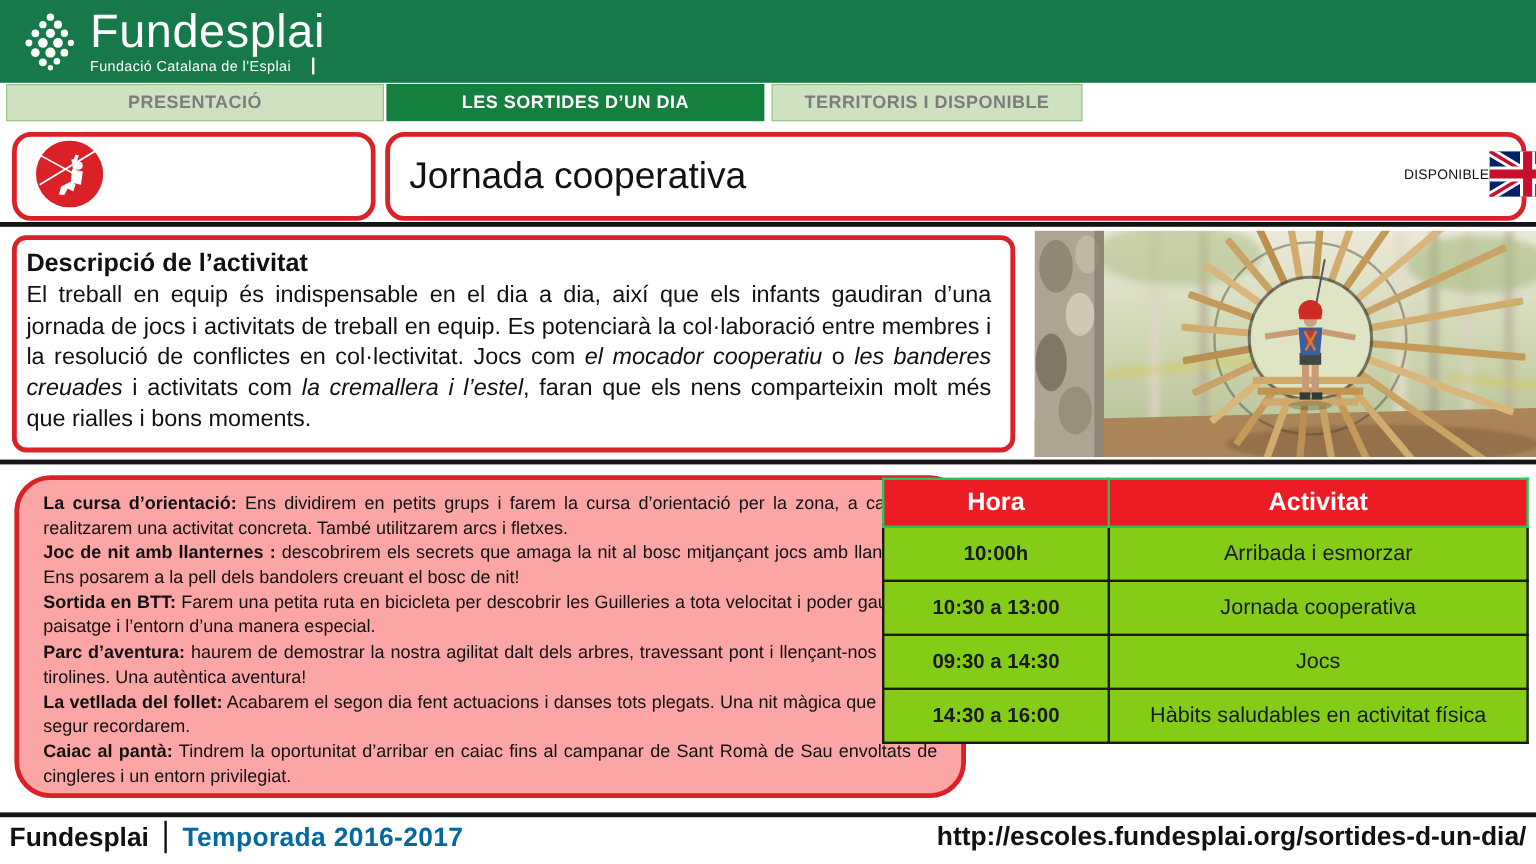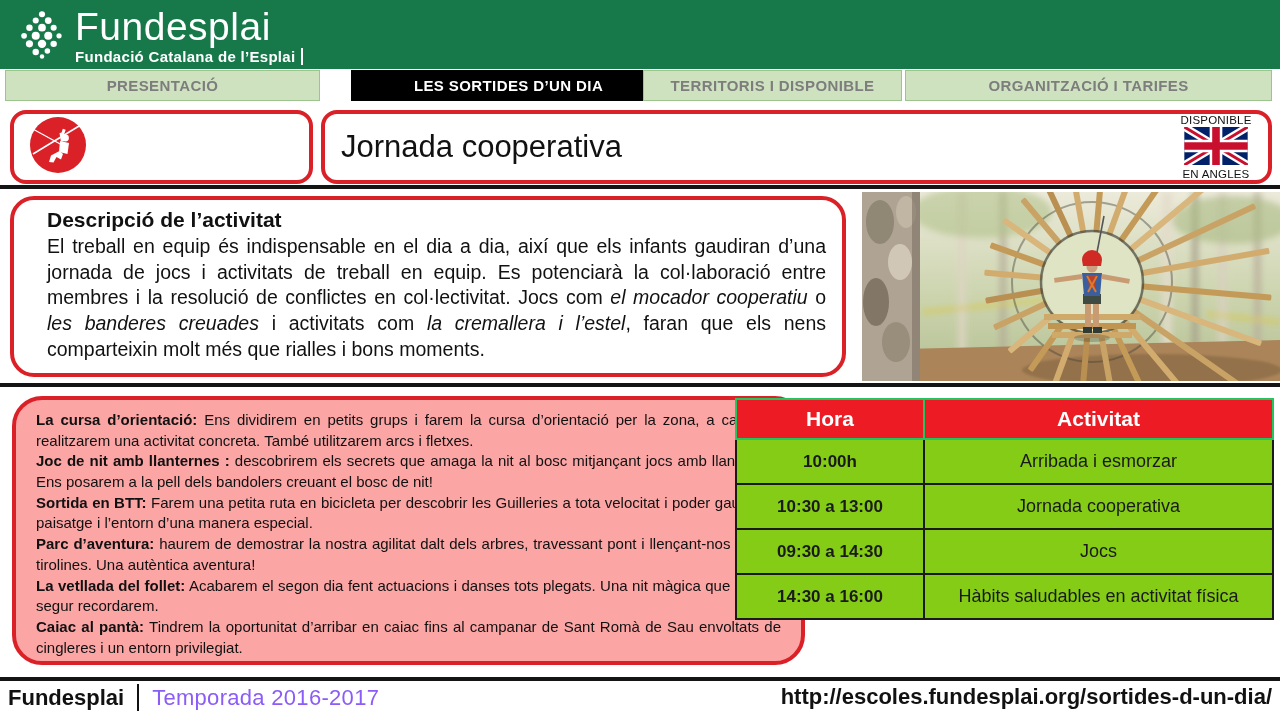--- a/index.html
+++ b/index.html
@@ -5,50 +5,50 @@
   * { box-sizing: border-box; margin: 0; padding: 0; }
   html,body { background:#888; }
   body { font-family: "Liberation Sans", sans-serif; }
   .slide { position:relative; width:1280px; height:720px; background:#fff; overflow:hidden; margin:0 auto; }
 
   
   .banner { position:absolute; left:0; top:0; width:1280px; height:69px; background:#17784a; }
   .logo { position:absolute; left:16px; top:7px; display:flex; align-items:flex-start; gap:7px; }
   .logo-text { display:flex; flex-direction:column; }
   .logo-name { color:#fff; font-size:39px; font-weight:400; line-height:1.05; letter-spacing:.5px; }
-  .logo-sub { color:#fff; font-size:15px; font-weight:700; margin-top:0; letter-spacing:.3px; border-right:2px solid #fff; padding-right:6px; align-self:flex-start; }
+  .logo-sub { color:#fff; font-size:12px; font-weight:400; margin-top:0; letter-spacing:.3px; border-right:2px solid #fff; padding-right:18px; align-self:flex-start; }
 
   
   .tab { position:absolute; top:70px; height:31px; display:flex; align-items:center; justify-content:center;
          font-size:15px; font-weight:700; letter-spacing:.4px; cursor:pointer; }
   .tab.inactive { background:#cfe2c0; color:#7d7d7d; border:1px solid #9cc48c; }
-  .tab.active   { background:#000000; color:#ffffff;margin-left:29px; }
+  .tab.active   { background:#15803d; color:#ffffff; }
   .tab1 { left:5px;   width:315px;text-align:center; }
   .tab2 { left:322px; width:315px; }
   .tab3 { left:643px; width:259px; }
   .tab4 { left:905px; width:367px; }
 
   
   .cat-box { position:absolute; left:10px; top:110px; width:303px; height:74px; background:#fff;
              border:4px solid #da2128; border-radius:16px; display:flex; align-items:center; gap:16px; padding-left:16px; }
   .cat-label { font-size:43px; font-weight:800; color:#111; letter-spacing:-.5px; }
   .act-box { position:absolute; left:321px; top:110px; width:951px; height:74px; background:#fff;
              border:4px solid #da2128; border-radius:16px; display:flex; align-items:center; }
   .act-title { font-size:31px; color:#111; padding-left:16px; font-weight:400; }
-  .eng-badge { position:absolute; right:6px; top:1px; width:92px; height:64px; display:flex; flex-direction:column;
+  .eng-badge { position:absolute; right:6px; top:1px; width:92px; height:64px; display:flex; flex-direction:row;
                align-items:center; justify-content:space-between; }
   .eng-line { font-size:11.5px; color:#111; line-height:1; letter-spacing:.2px; }
 
   
   .rule { position:absolute; left:0; width:1280px; height:4px; background:#141414; }
   .rule1 { top:185px; } .rule2 { top:383px; } .rule3 { top:677px; }
 
   
   .desc-box { position:absolute; left:10px; top:196px; width:836px; height:181px;
-              border:4px solid #da2128; border-radius:24px; padding:8px 16px 6px 33px; background:#fff; }
+              border:4px solid #da2128; border-radius:12px; padding:8px 16px 6px 8px; background:#fff; }
   .desc-h { font-size:21px; font-weight:700; color:#111; margin-bottom:2px; }
   .desc-p { font-size:19.5px; line-height:1.32; color:#111; text-align:justify; }
   .desc-p i { font-style:italic; }
 
   .photo { position:absolute; left:862px; top:192px; width:418px; height:189px; overflow:hidden; }
 
   
   .info-box { position:absolute; left:12px; top:396px; width:793px; height:269px;
               border:4px solid #da2128; border-radius:30px; padding:10px 20px 6px 20px; background:#fca5a5; }
   .info-item { font-size:15px; line-height:1.38; color:#111; text-align:justify; }
@@ -60,21 +60,21 @@
   .sched th { background:#ed1c24; color:#fff; font-size:21px; font-weight:700; height:40px;
               border:2px solid #22c55e; text-align:center; vertical-align:middle; }
   .sched td { height:45px; border:2px solid #1a1a1a; text-align:center; vertical-align:middle;
               font-size:18px; color:#1a1a1a; background:#84cc16; }
   .sched td.hora { font-weight:700; font-size:17px; }
 
   
   .footer-left { position:absolute; left:8px; top:684px; display:flex; align-items:center; }
   .f-brand { font-size:22px; font-weight:700; color:#111; }
   .f-sep { width:2px; height:27px; background:#111; margin:0 13px; }
-  .f-season { font-size:22px; font-weight:400; color:#8b5cf6; letter-spacing:.3px; }
+  .f-season { font-size:22px; font-weight:700; color:#0369a1; letter-spacing:.3px; }
   .footer-url { position:absolute; right:8px; top:684px; font-size:22px; font-weight:700; color:#111; text-decoration:none; }
 </style>
 </head>
 <body>
 
 <div class="slide">
 
   <div class="banner">
     <div class="logo">
       <span>
@@ -102,21 +102,20 @@
       <div class="logo-text">
         <span class="logo-name">Fundesplai</span>
         <span class="logo-sub">Fundació Catalana de l’Esplai</span>
       </div>
     </div>
   </div>
 
   <div class="tab tab1 inactive">PRESENTACIÓ</div>
   <div class="tab tab2 active">LES SORTIDES D’UN DIA</div>
   <div class="tab tab3 inactive">TERRITORIS I DISPONIBLE</div>
-  <div class="tab tab4 inactive">ORGANITZACIÓ I TARIFES</div>
 
   <div class="cat-box">
     <span>
       <svg width="56" height="56" viewBox="0 0 56 56">
         <circle cx="28" cy="28" r="28" fill="#d92127"></circle>
         <line x1="3" y1="37" x2="54" y2="6" stroke="#fff" stroke-width="1.6"></line>
         <line x1="1" y1="11" x2="32" y2="28" stroke="#fff" stroke-width="1.3"></line>
         <g fill="#ffffff">
           <rect x="31.5" y="12" width="3" height="8" transform="rotate(18 33 16)"></rect>
           <circle cx="35.5" cy="21" r="3.4"></circle>

